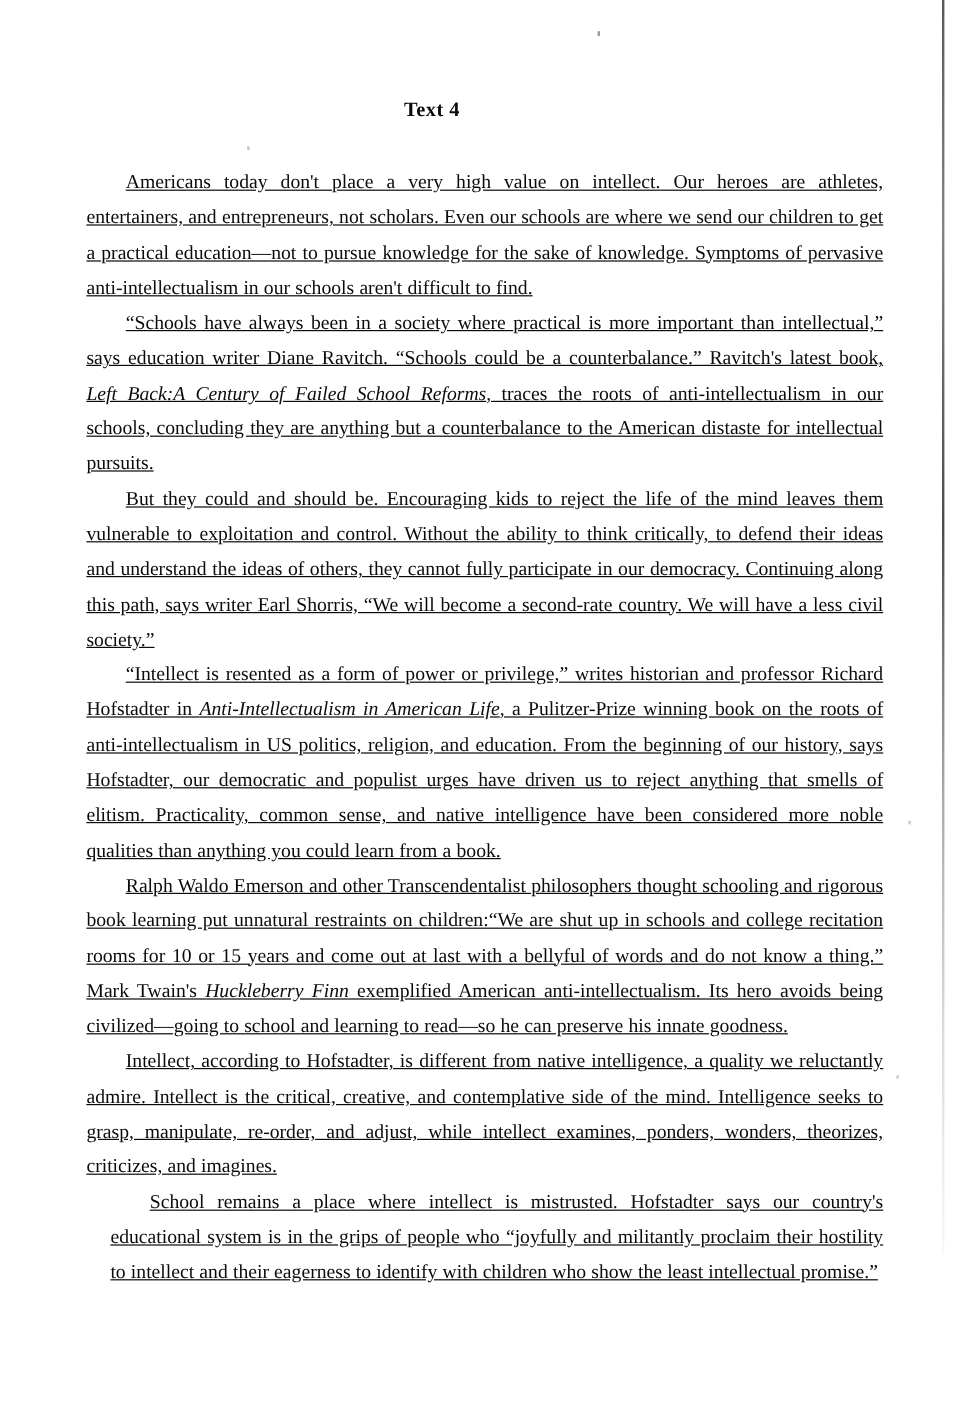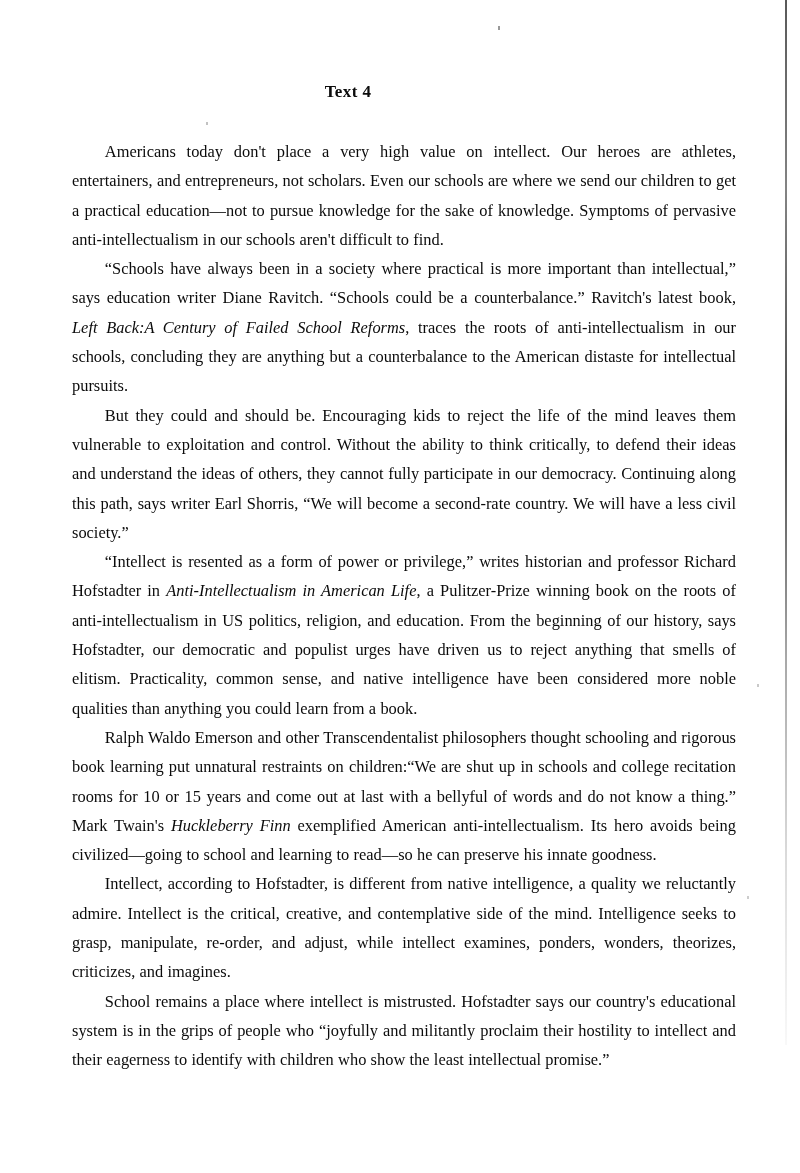--- a/index.html
+++ b/index.html
@@ -39,43 +39,44 @@
     background: rgba(70,70,70,0.55);
   }
   .speck-a { left: 498px; top: 26px; }
   .speck-b { left: 206px; top: 122px; height: 3px; background: rgba(120,120,120,0.45); }
   .speck-c { left: 757px; top: 684px; height: 3px; background: rgba(120,120,120,0.4); }
   .speck-d { left: 747px; top: 896px; height: 3px; background: rgba(130,130,130,0.4); }
 
   .heading {
     position: absolute;
     top: 82px;
-    left: 4px;
+    left: 16px;
     width: 688px;
     text-align: center;
     font-weight: bold;
     font-size: 17px;
     letter-spacing: 0.4px;
   }
   .body-col {
     position: absolute;
     top: 137px;
     left: 72px;
     width: 664px;
   }
   p.para {
     margin: 0;
     text-align: justify;
     text-justify: inter-word;
     text-indent: 2em;
     font-size: 16.4px;
     line-height: 29.3px;
     word-spacing: 0.2px;
+    text-decoration: underline;
   }
-  p.para:last-child { margin-bottom: 0; }
+  p.para:last-child { margin-bottom: 0; margin-left: 20px; }
   .ital {
     font-style: italic;
   }
   .footer {
     position: absolute;
     top: 1093px;
     left: 0;
     width: 800px;
     text-align: center;
     font-size: 17px;

